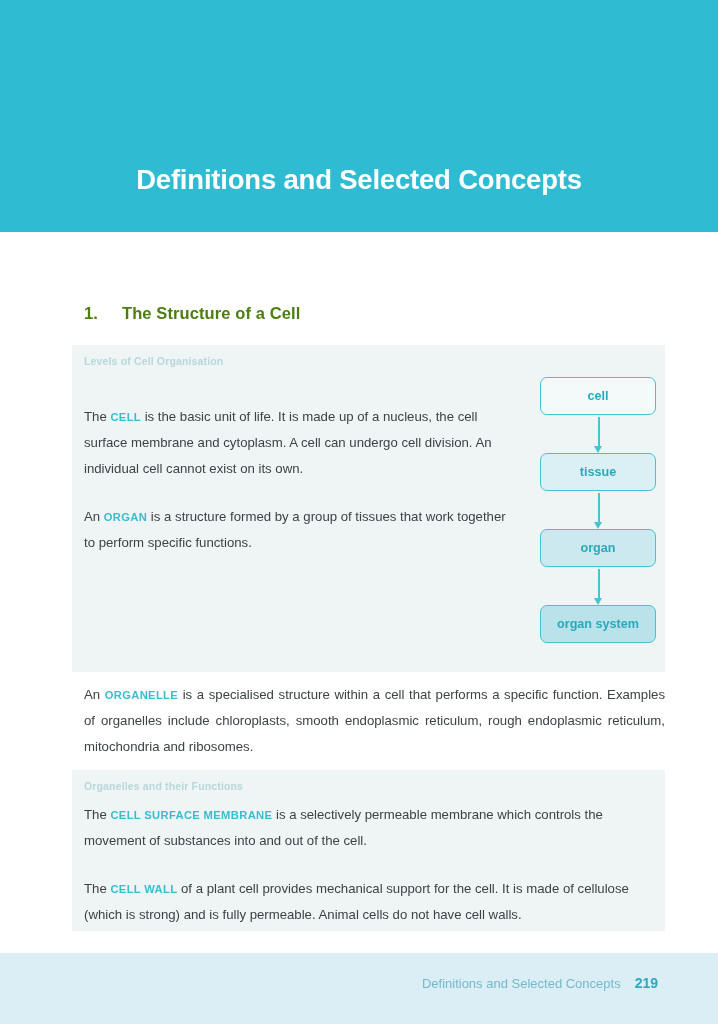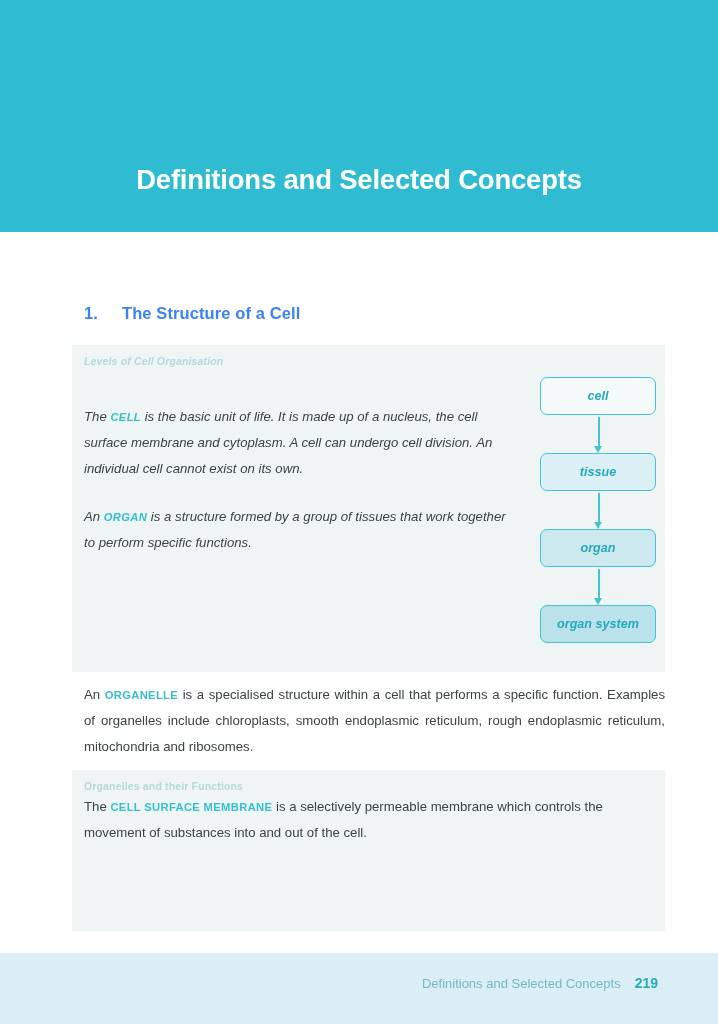--- a/index.html
+++ b/index.html
@@ -44,21 +44,21 @@
     top: 232px;
     width: 718px;
     height: 721px;
     background: #ffffff;
   }
 
   .section-heading {
     position: absolute;
     left: 84px;
     top: 72px;
-    color: #3b82f6;
+    color: #4d7c0f;
     font-size: 16.5px;
     font-weight: bold;
     white-space: pre;
     letter-spacing: 0.1px;
   }
   .section-heading .num {
     display: inline-block;
     width: 38px;
   }
 
@@ -66,21 +66,20 @@
   .panel {
     position: absolute;
     left: 72px;
     width: 593px;
     background: #eff5f4;
     box-sizing: border-box;
   }
   #panel-levels {
     top: 113px;
     height: 327px;
-    font-style: italic;
   }
   #panel-organelles {
     top: 538px;
     height: 161px;
   }
 
   .panel-label {
     position: absolute;
     left: 12px;
     top: 10px;
@@ -121,21 +120,21 @@
   .organelle-para {
     position: absolute;
     left: 84px;
     top: 450px;
     width: 581px;
   }
 
   .organelles-text {
     position: absolute;
     left: 12px;
-    top: 24px;
+    top: 32px;
     width: 581px;
   }
   .organelles-text .para + .para {
     margin-top: 22px;
   }
 
   
   .flow {
     position: absolute;
     left: 468px;
@@ -248,20 +247,21 @@
   <div class="organelle-para">
     <p class="para justify"><span>An </span><span class="term">ORGANELLE</span><span> is a specialised structure within a cell that performs a specific function. Examples of organelles include chloroplasts, smooth endoplasmic reticulum, rough endoplasmic reticulum, mitochondria and ribosomes.</span></p>
   </div>
 
   <div class="panel" id="panel-organelles">
     <div class="panel-label">Organelles and their Functions</div>
 
     <div class="organelles-text">
       <p class="para"><span>The </span><span class="term">CELL SURFACE MEMBRANE</span><span> is a selectively permeable membrane which controls the movement of substances into and out of the cell.</span></p>
 
+      <p class="para"><span>The </span><span class="term">CELL WALL</span><span> of a plant cell provides mechanical support for the cell. It is made of cellulose (which is strong) and is fully permeable. Animal cells do not have cell walls.</span></p>
     </div>
   </div>
 
 </div>
 
 <div class="footer-band">
   <div class="footer-inner">
     <span class="footer-title">Definitions and Selected Concepts</span>
     <span class="footer-page">219</span>
   </div>

